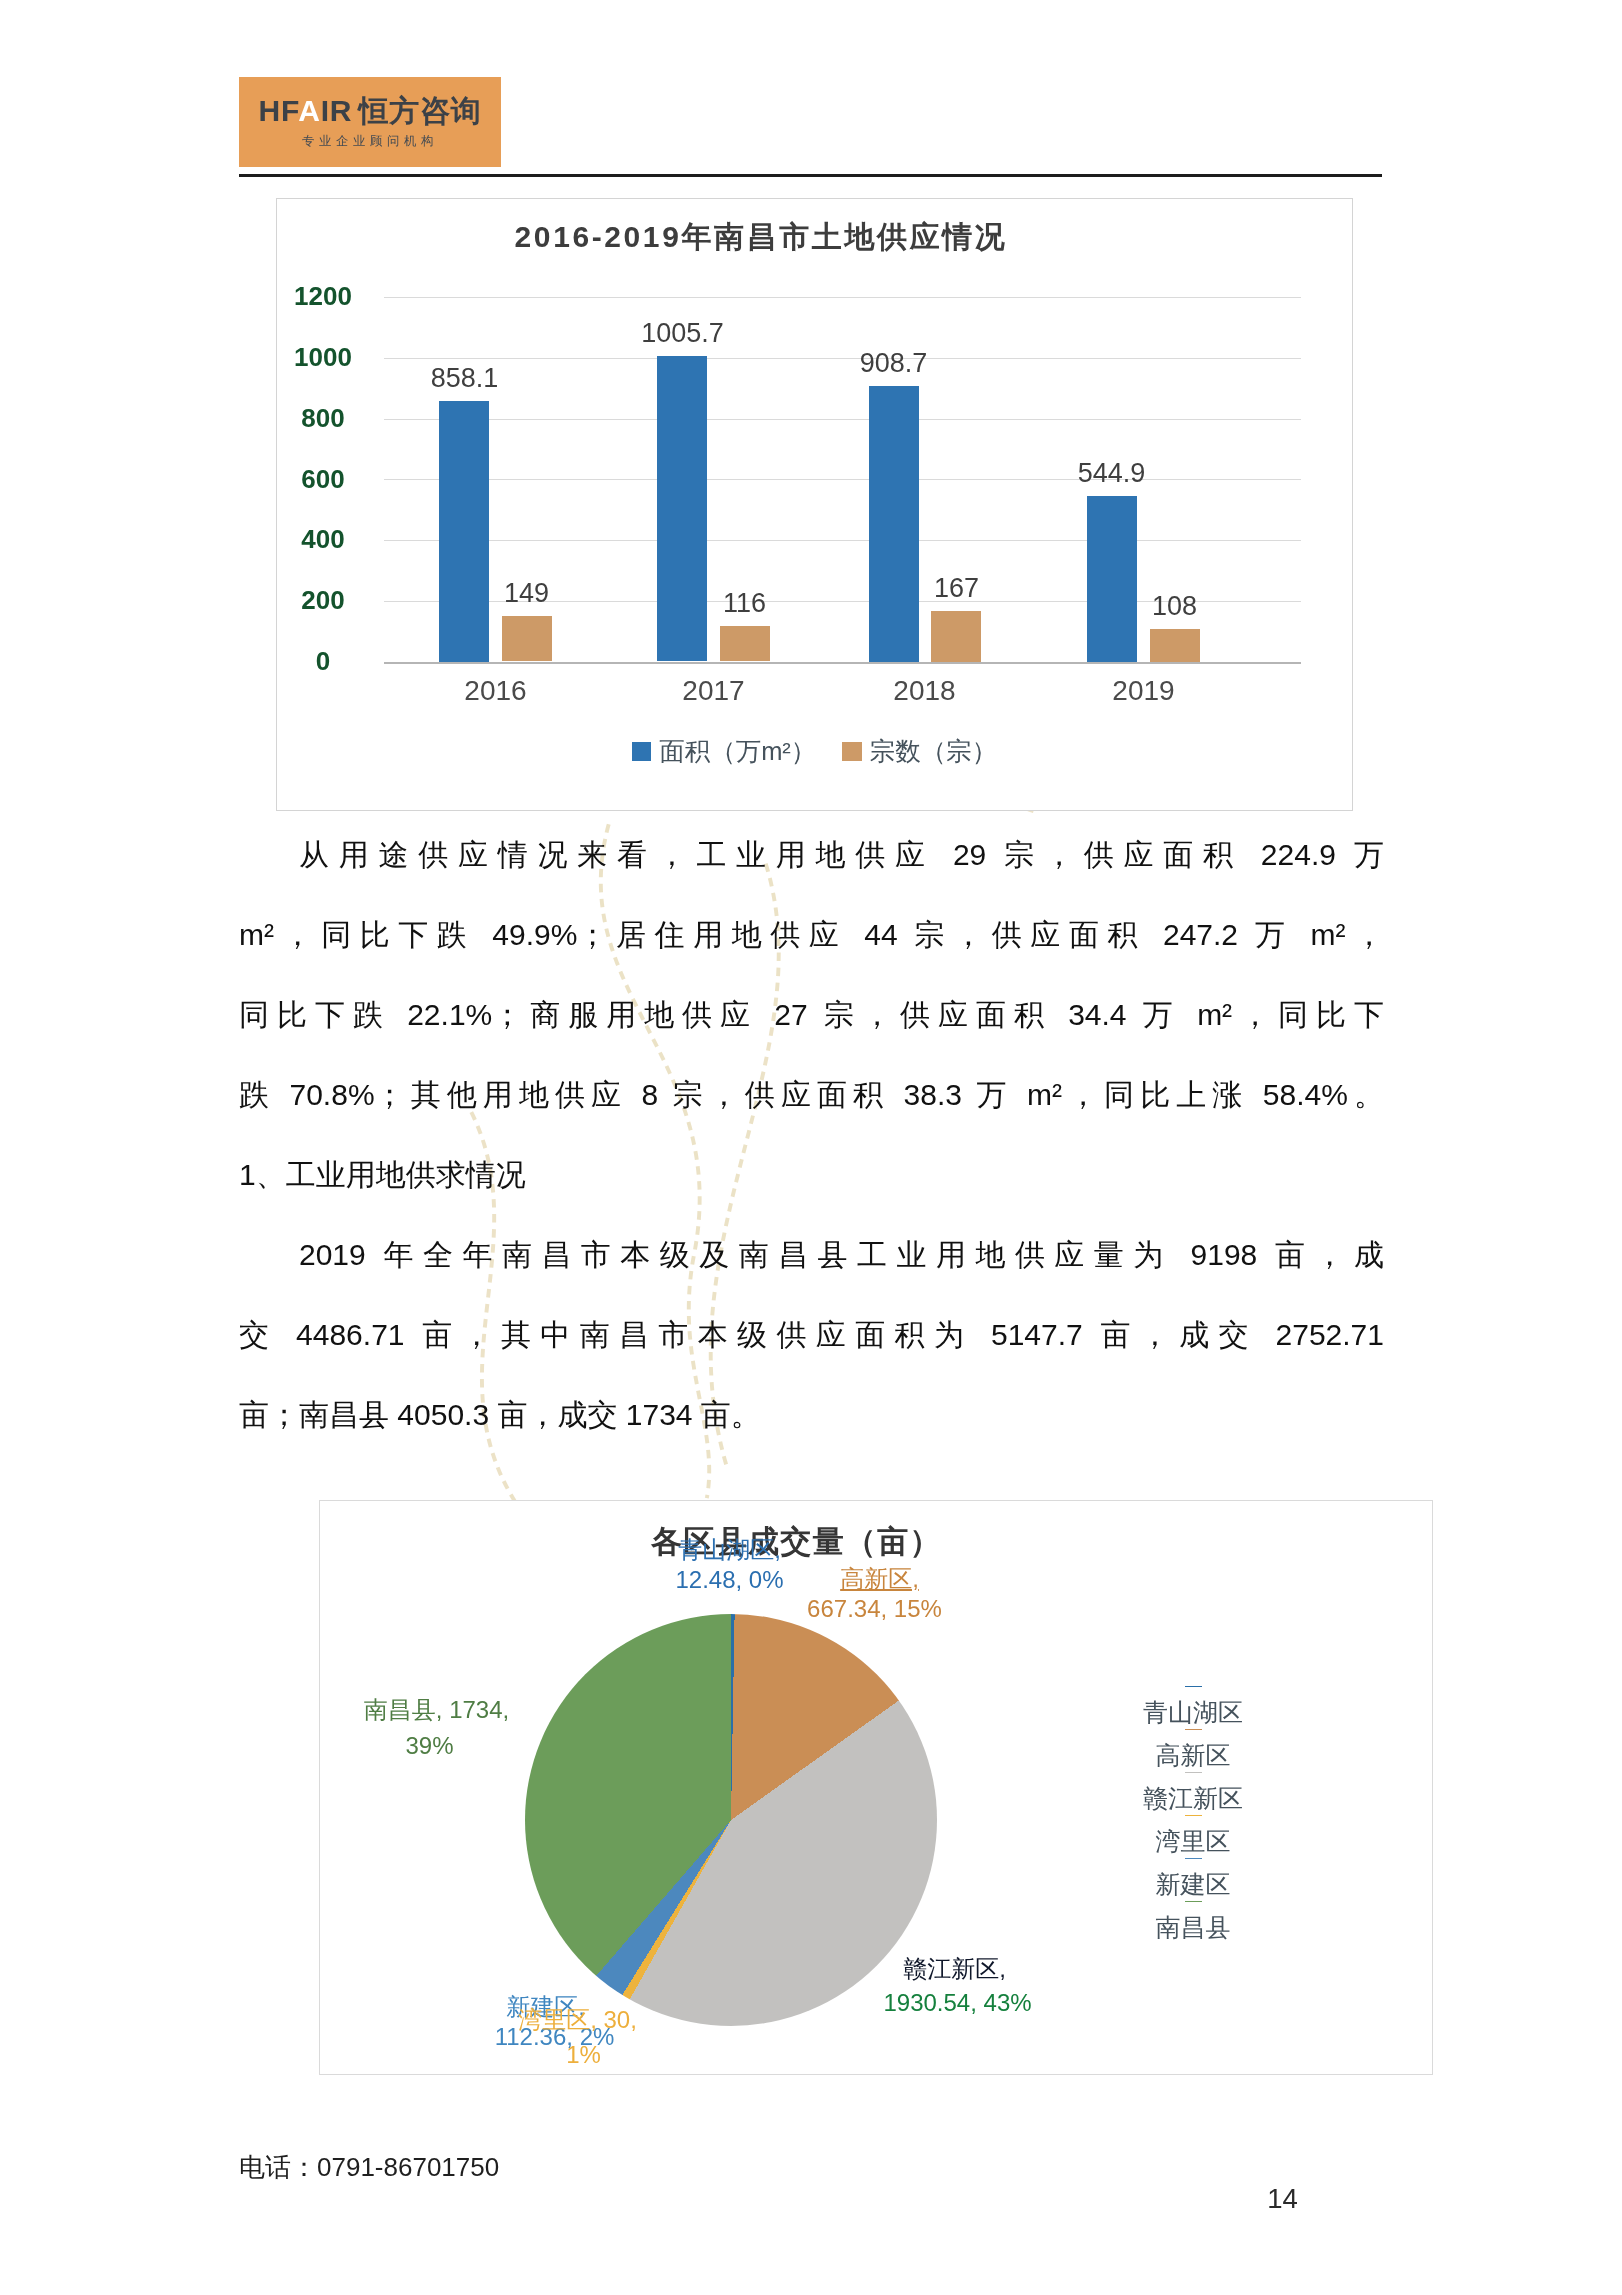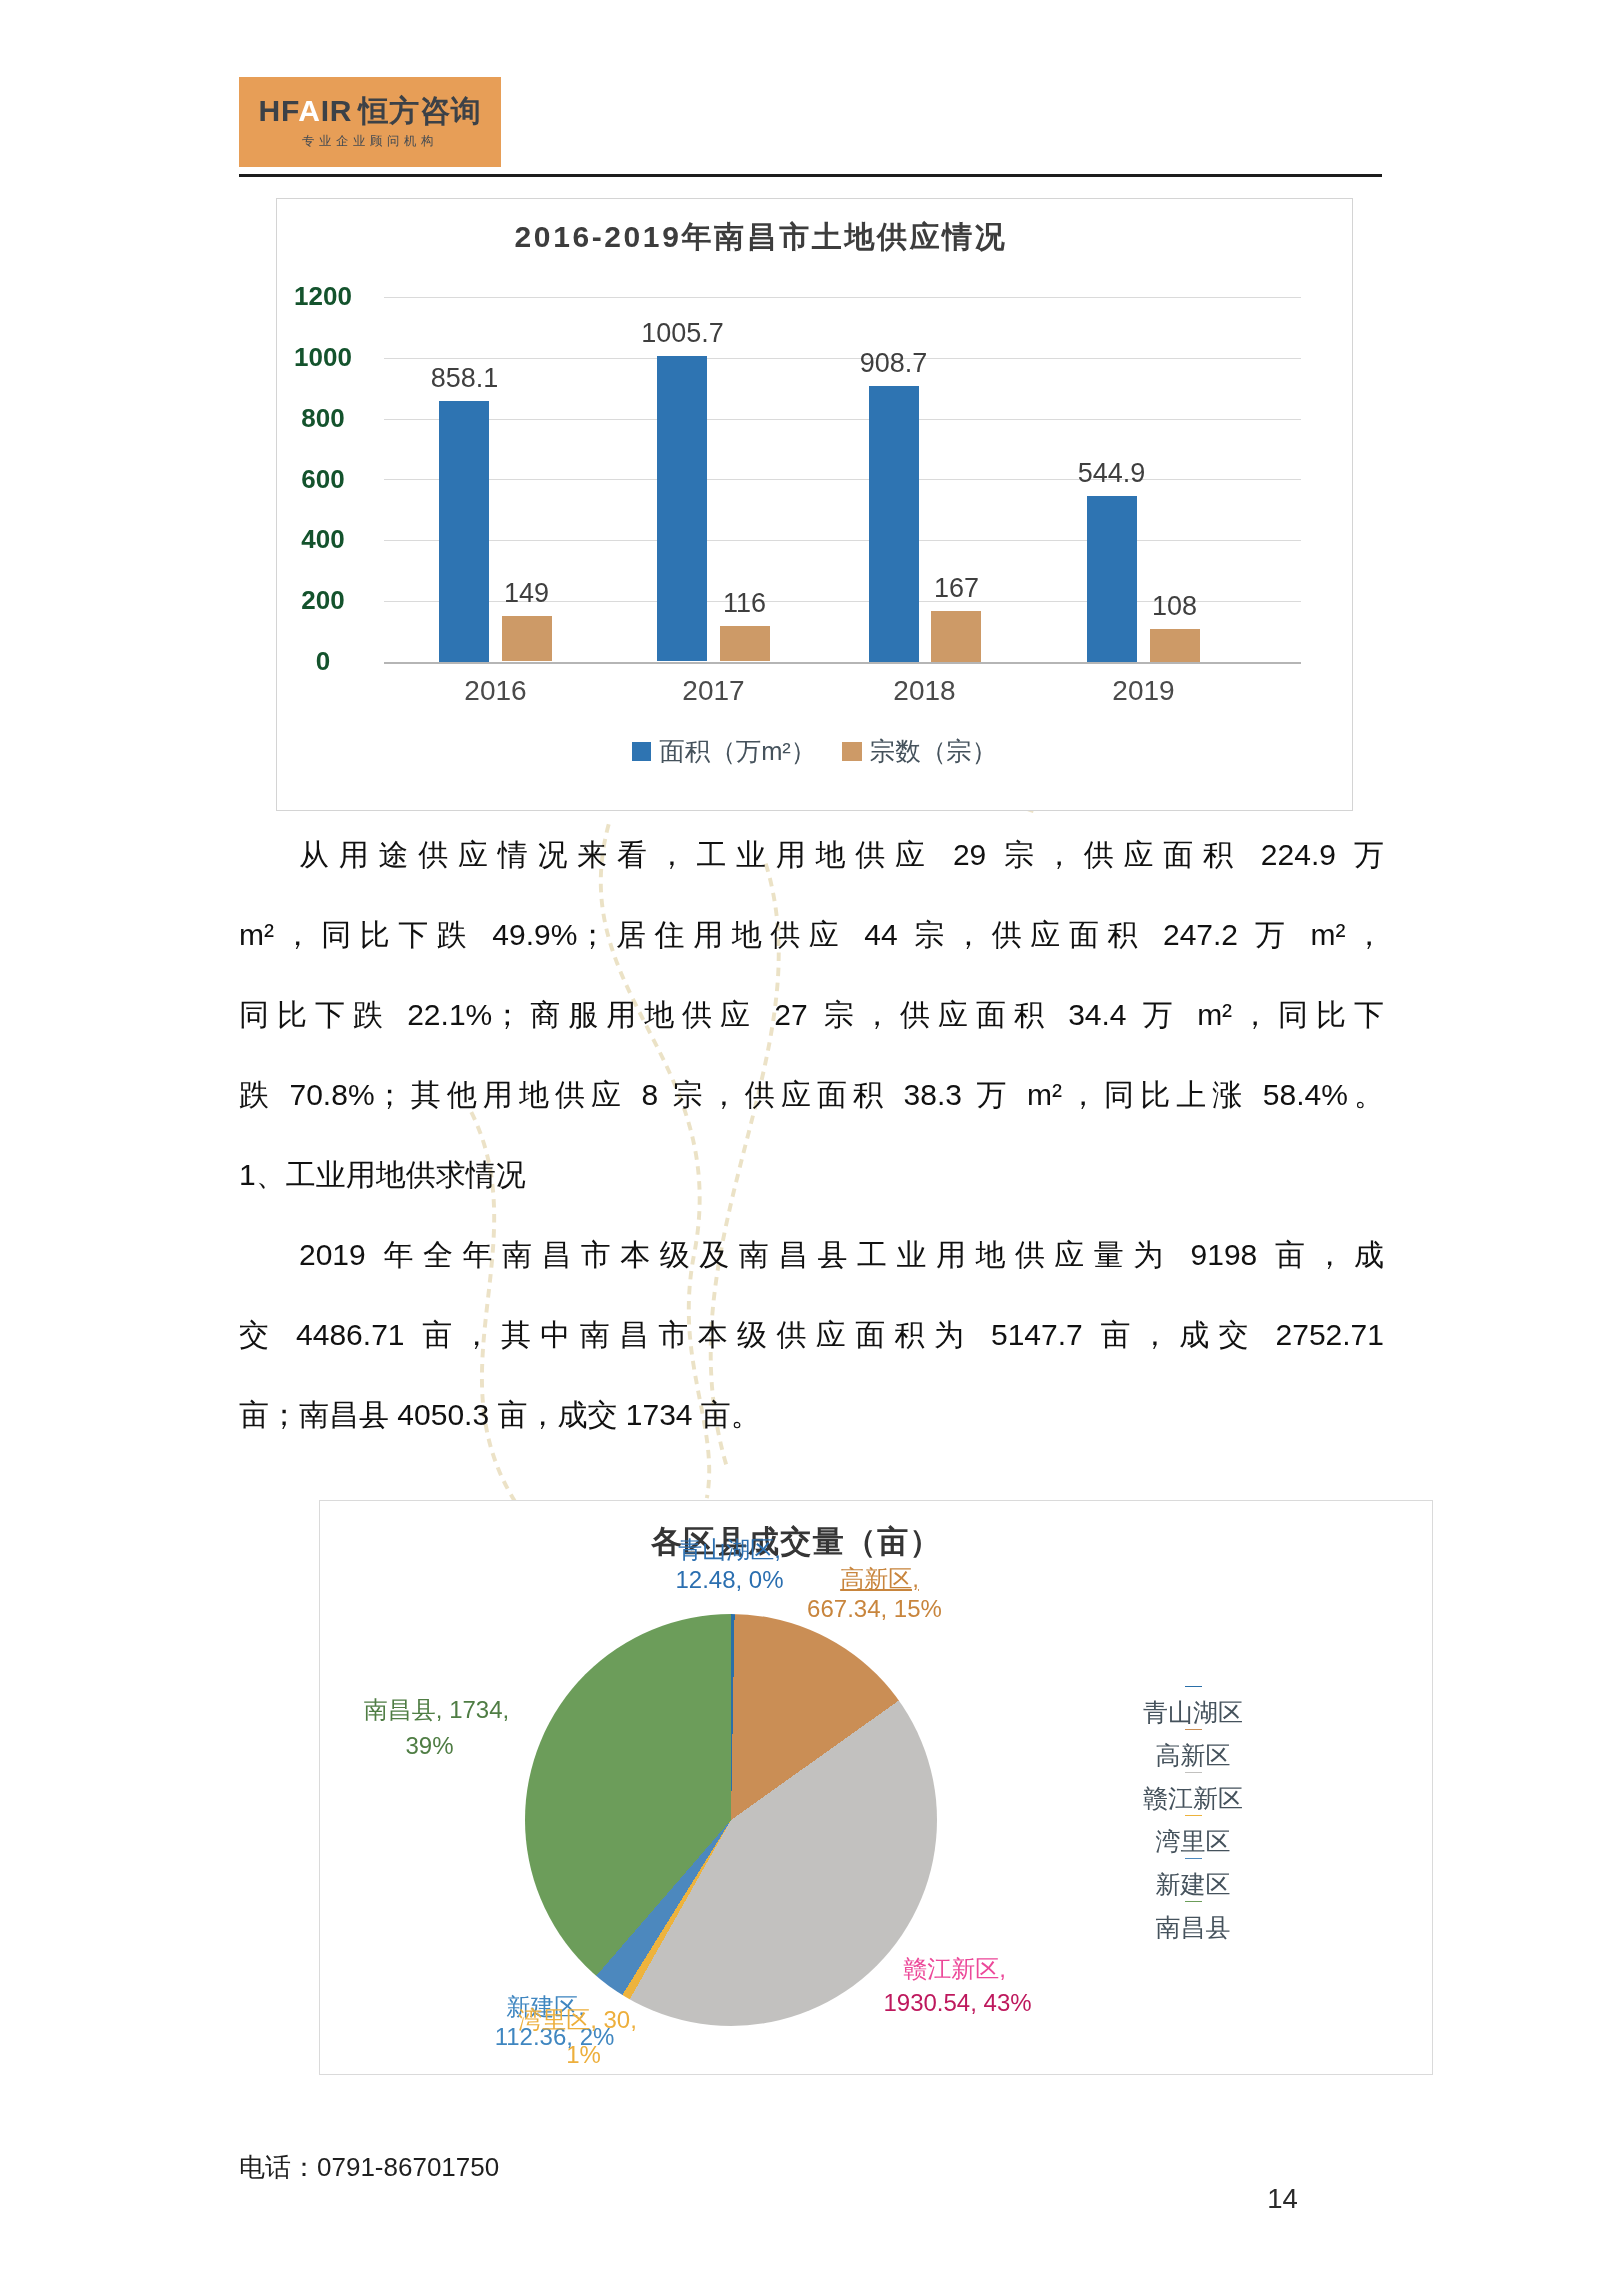--- a/index.html
+++ b/index.html
@@ -134,22 +134,22 @@
   <div class="pie-box">
     <div class="pie-title">各区县成交量（亩）</div>
     <div class="pie-circle" id="pie-circle" style="background: conic-gradient(rgb(42, 111, 168) 0deg, rgb(42, 111, 168) 1.00136deg, rgb(202, 142, 85) 1.00136deg, rgb(202, 142, 85) 54.5466deg, rgb(194, 193, 191) 54.5466deg, rgb(194, 193, 191) 209.447deg, rgb(237, 179, 61) 209.447deg, rgb(237, 179, 61) 211.854deg, rgb(76, 136, 190) 211.854deg, rgb(76, 136, 190) 220.869deg, rgb(108, 157, 90) 220.869deg, rgb(108, 157, 90) 360deg);"></div>
 
     <div class="pie-label" style="left: 246px; top: 34px; color: rgb(43, 111, 176);">青山湖区,</div>
     <div class="pie-label" style="left: 246px; top: 64px; color: rgb(43, 111, 176);">12.48, 0%</div>
     <div class="pie-label" style="left: 396px; top: 63px; color: rgb(200, 133, 61); text-decoration: underline;">高新区,</div>
     <div class="pie-label" style="left: 391px; top: 93px; color: rgb(200, 133, 61);">667.34, 15%</div>
     <div class="pie-label" style="left: -47px; top: 194px; color: rgb(79, 125, 68);">南昌县, 1734,</div>
     <div class="pie-label" style="left: -54px; top: 230px; color: rgb(79, 125, 68);">39%</div>
-    <div class="pie-label" style="left: 471px; top: 453px; color: #ec4899;">赣江新区,</div>
-    <div class="pie-label" style="left: 474px; top: 487px; color: #be185d;">1930.54, 43%</div>
+    <div class="pie-label" style="left: 471px; top: 453px; color: #0f172a;">赣江新区,</div>
+    <div class="pie-label" style="left: 474px; top: 487px; color: #15803d;">1930.54, 43%</div>
     <div class="pie-label" style="left: 62px; top: 491px; color: rgb(63, 134, 192);">新建区,</div>
     <div class="pie-label" style="left: 71px; top: 521px; color: rgb(63, 134, 192);">112.36, 2%</div>
     <div class="pie-label" style="left: 94px; top: 504px; color: rgb(237, 175, 60);">湾里区, 30,</div>
     <div class="pie-label" style="left: 100px; top: 539px; color: rgb(237, 175, 60);">1%</div>
 
     <div class="pie-legend" id="pie-legend">
         <div class="legend-item">
           <span class="legend-swatch" style="background: rgb(42, 111, 168);"></span>
           <span class="legend-label">青山湖区</span>
         </div>

